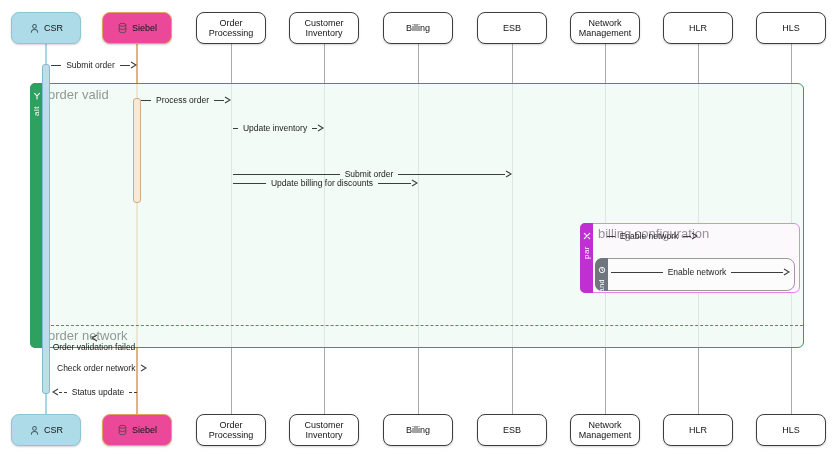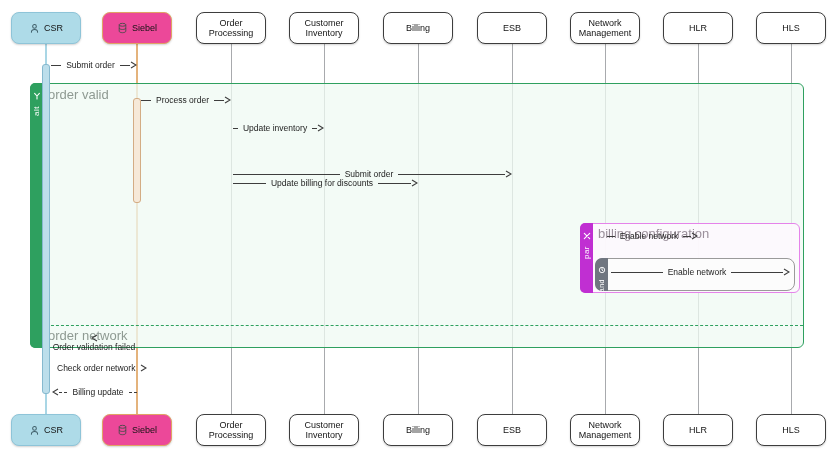--- a/index.html
+++ b/index.html
@@ -188,21 +188,21 @@
     <svg class="ah" width="7" height="8">
         <path d="M1 1L6 4L1 7" stroke="#3d3d3d" stroke-width="1.1" fill="none"></path>
       </svg>
   </div>
 
   <div class="msg dashed" style="left:52px; top:385px; width:85px;">
     <svg class="ah" width="7" height="8">
         <path d="M6 1L1 4L6 7" stroke="#3d3d3d" stroke-width="1.1" fill="none"></path>
       </svg>
     <span class="seg"></span>
-      <span class="lbl">Billing update</span>
+      <span class="lbl">Status update</span>
       <span class="seg"></span>
   </div>
 
   <div class="pbox actor" style="left:11px; top:12px;">
     <span class="picon">
       <svg width="11" height="11" viewBox="0 0 12 12">
           <circle cx="6" cy="3.7" r="2" stroke="#3e5d68" stroke-width="1.1" fill="none"></circle>
           <path d="M2.6 10.2c0-2 1.5-3.1 3.4-3.1s3.4 1.1 3.4 3.1" stroke="#3e5d68" stroke-width="1.1" fill="none" stroke-linecap="round"></path>
         </svg>
     </span>

